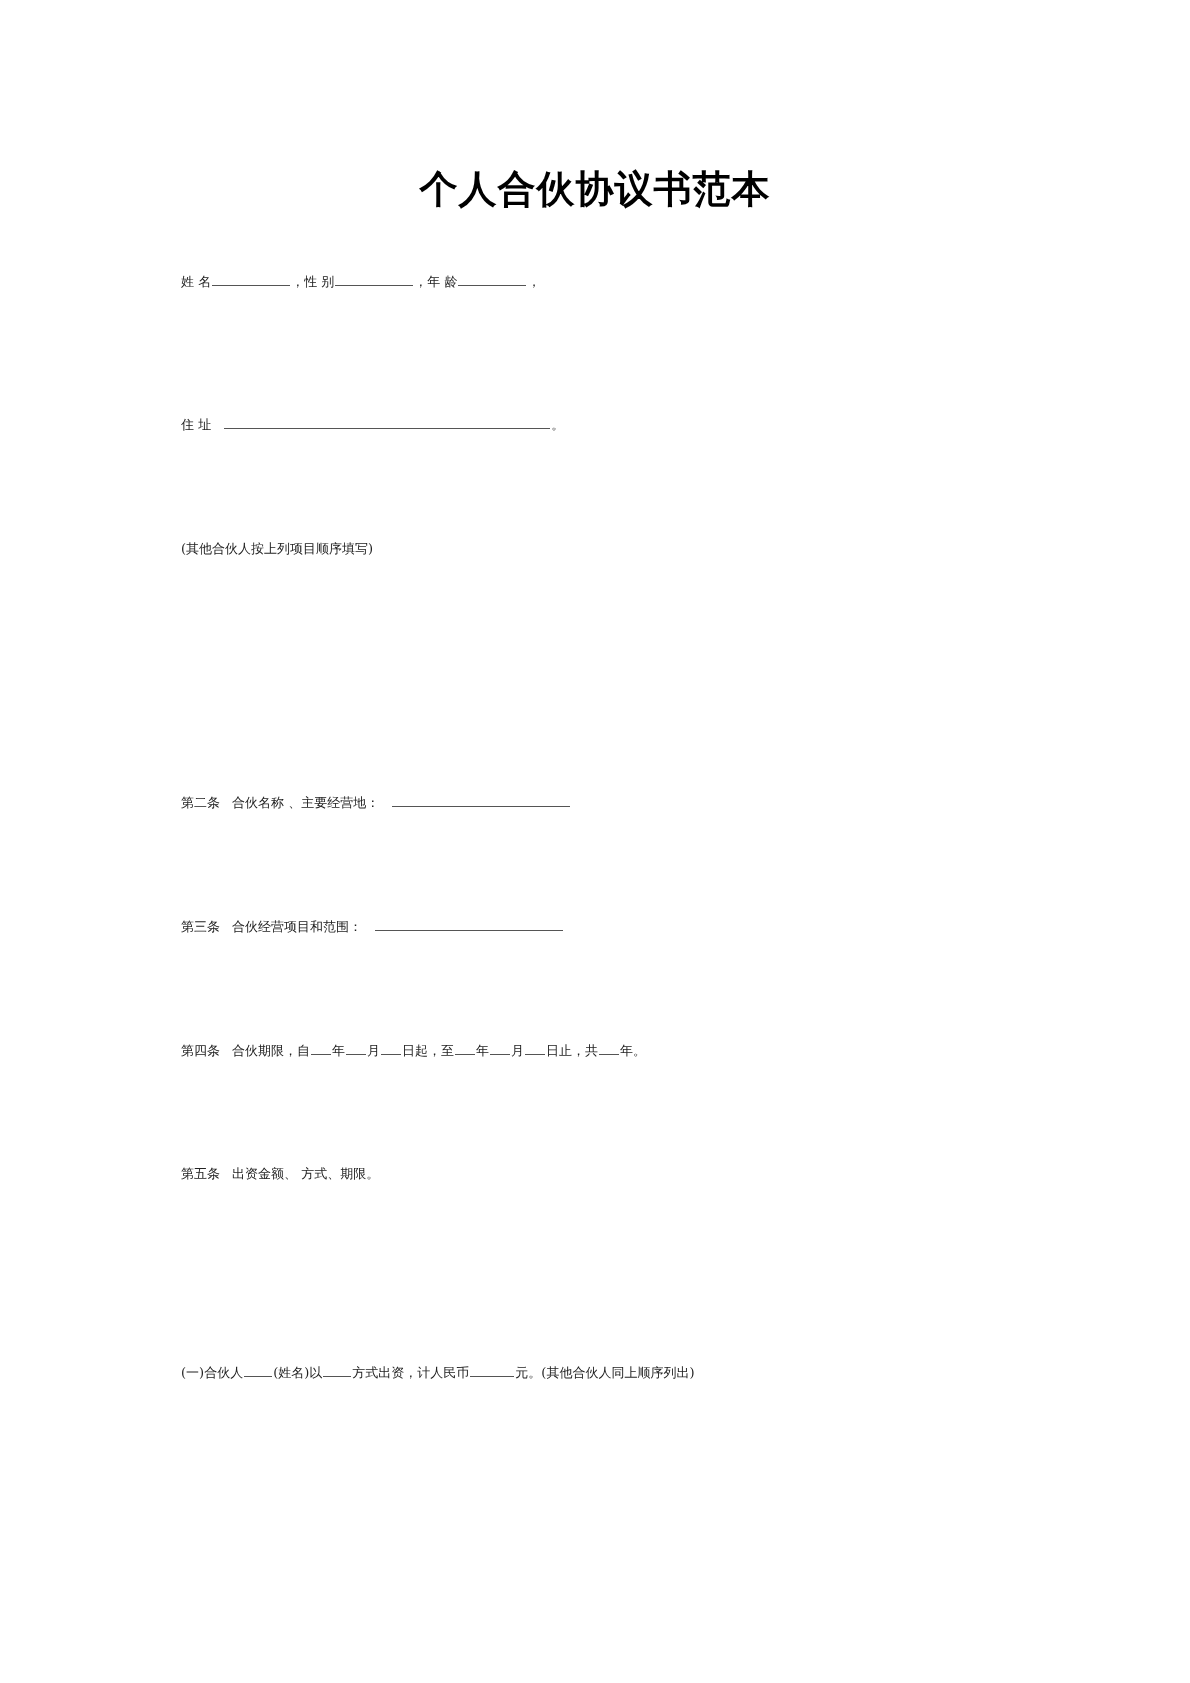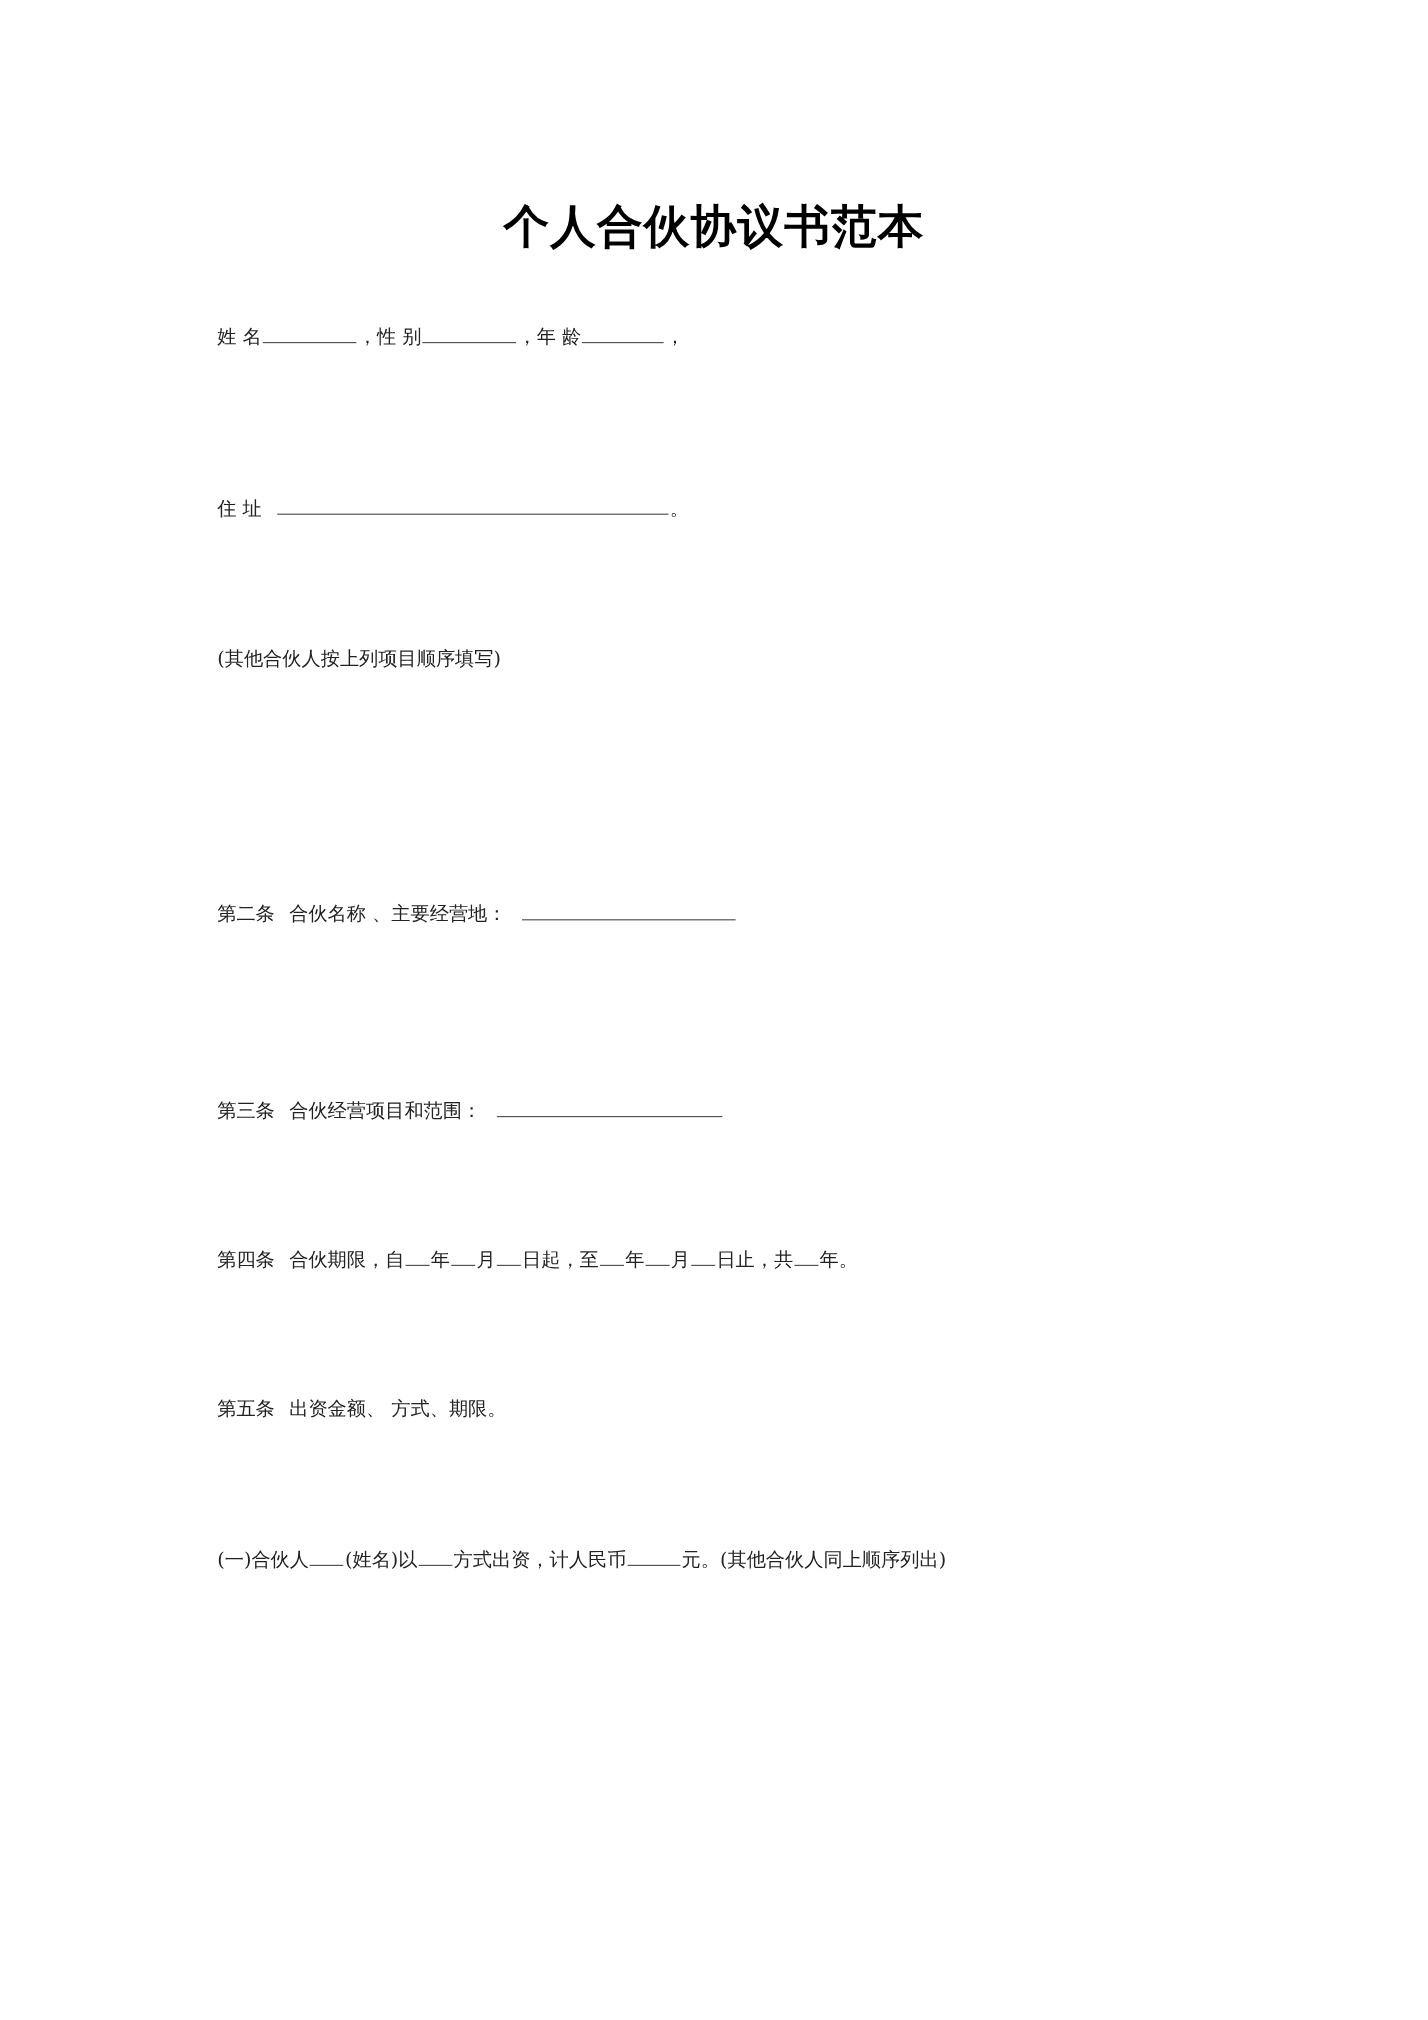--- a/index.html
+++ b/index.html
@@ -30,21 +30,21 @@
       text-align: center;
       font-size: 38px;
       font-weight: bold;
       letter-spacing: 1px;
       color: #000;
       line-height: 48px;
     }
     .line {
       position: absolute;
       left: 181px;
-      font-size: 16px;
+      font-size: 13px;
       line-height: 28px;
       white-space: nowrap;
       color: #222;
     }
     .blank {
       display: inline-block;
       border-bottom: 1px solid #555;
       height: 18px;
       vertical-align: baseline;
       margin: 0 1px;
@@ -62,34 +62,34 @@
     <span>姓 名</span><span class="blank" style="width:78px;"></span><span>，性 别</span><span class="blank" style="width:78px;"></span><span>，年 龄</span><span class="blank" style="width:68px;"></span><span>，</span>
   </div>
 
   <div class="line" style="top:410px;">
     <span>住 址</span><span class="sp"></span><span class="blank" style="width:326px;"></span><span>。</span>
   </div>
 
   <div class="line" style="top:535px;">(其他合伙人按上列项目顺序填写)</div>
 
 
-  <div class="line" style="top:748px;">
+  <div class="line" style="top:788px;">
     <span>第二条</span><span class="sp"></span><span>合伙名称 、主要经营地：</span><span class="sp"></span><span class="blank" style="width:178px;"></span>
   </div>
 
   <div class="line" style="top:912px;">
     <span>第三条</span><span class="sp"></span><span>合伙经营项目和范围：</span><span class="sp"></span><span class="blank" style="width:188px;"></span>
   </div>
 
   <div class="line" style="top:1036px;">
     <span>第四条</span><span class="sp"></span><span>合伙期限，自</span><span class="blank" style="width:20px;"></span><span>年</span><span class="blank" style="width:20px;"></span><span>月</span><span class="blank" style="width:20px;"></span><span>日起，至</span><span class="blank" style="width:20px;"></span><span>年</span><span class="blank" style="width:20px;"></span><span>月</span><span class="blank" style="width:20px;"></span><span>日止，共</span><span class="blank" style="width:20px;"></span><span>年。</span>
   </div>
 
   <div class="line" style="top:1160px;">
     <span>第五条</span><span class="sp"></span><span>出资金额、 方式、期限。</span>
   </div>
 
-  <div class="line" style="top:1286px;">
+  <div class="line" style="top:1358px;">
     <span>(一)合伙人</span><span class="blank" style="width:28px;"></span><span>(姓名)以</span><span class="blank" style="width:28px;"></span><span>方式出资，计人民币</span><span class="blank" style="width:44px;"></span><span>元。(其他合伙人同上顺序列出)</span>
   </div>
 
 
 </div>
 
 </body></html>

